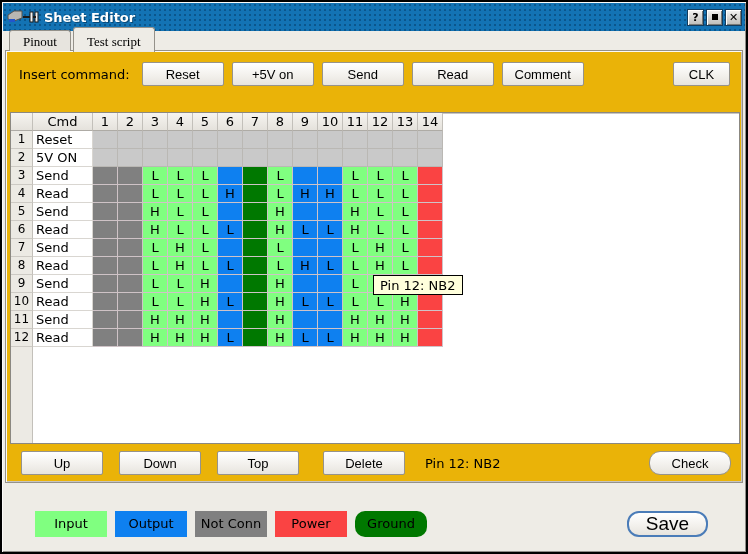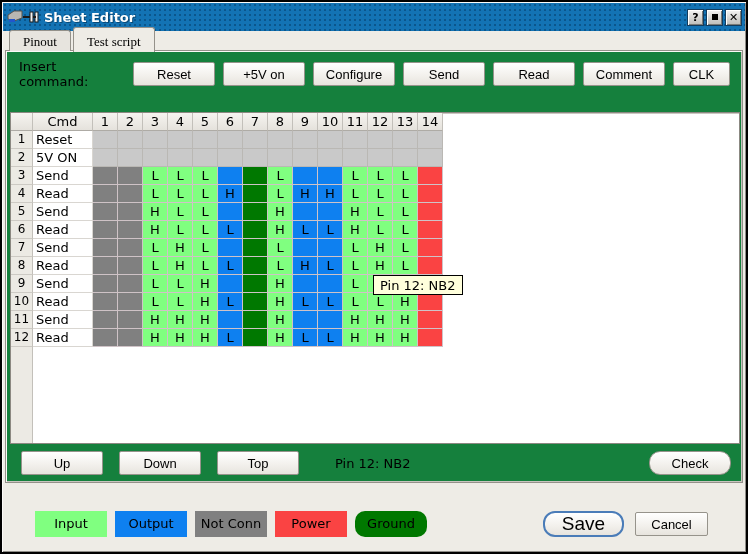--- a/index.html
+++ b/index.html
@@ -32,21 +32,21 @@
   
   .tabbar{position:absolute;top:24px;left:7px;display:flex;align-items:flex-end;height:25px;z-index:3;}
   .tab{
     border:1px solid #94918a;border-bottom:none;border-radius:3px 3px 0 0;
     background:#e7e4de;padding:3px 13px 4px 13px;height:21px;margin-right:2px;cursor:default;font-family:Liberation Serif, serif;
   }
   .tab.active{background:#eeece6;height:25px;padding-top:6px;position:relative;z-index:4;margin-bottom:-1px;}
   
   .tabframe{
     position:absolute;top:48px;left:3px;width:738px;height:433px;
-    background:#15803d;
+    background:#eab308;
     border:1px solid #94918a;
     box-shadow:inset 1px 1px 0 #fbfaf7, inset -1px -1px 0 #c8c5bf;
   }
   
   .cmdrow{position:absolute;top:10px;left:13px;right:8px;height:26px;display:flex;align-items:center;}
   .cmdrow .cmdlabel{margin-right:12px;}
   .btn{
     height:24px;background:linear-gradient(#ffffff,#f3f1ed 55%,#e7e4de);
     border:1px solid #96938b;border-radius:2px;
     display:flex;align-items:center;justify-content:center;
@@ -144,21 +144,20 @@
       <div class="tab active">Test script</div>
     </div>
 
   <div class="tabframe">
 
     <div class="cmdrow">
       <span class="cmdlabel">Insert command:</span>
       <span id="cmdbtns" style="display:flex;flex:1;align-items:center;">
           <button class="btn cmdbtn">Reset</button>
           <button class="btn cmdbtn">+5V on</button>
-          <button class="btn cmdbtn">Configure</button>
           <button class="btn cmdbtn">Send</button>
           <button class="btn cmdbtn">Read</button>
           <button class="btn cmdbtn">Comment</button>
           <button class="btn cmdbtn clk">CLK</button>
         </span>
     </div>
 
     <div class="tablewrap">
       <div class="thead" id="thead">
           <div class="hcell corner"></div>
@@ -397,34 +396,34 @@
           </div>
         </div>
       <div class="gutter"></div>
     </div>
 
     <div class="actionrow">
       <span id="actbtns" style="display:flex;align-items:center;">
           <button class="btn abtn">Up</button>
           <button class="btn abtn">Down</button>
           <button class="btn abtn">Top</button>
+          <button class="btn abtn delete">Delete</button>
         </span>
       <span class="action-status">Pin 12: NB2</span>
       <button class="btn abtn check">Check</button>
     </div>
 
   </div>
 
   <div class="tooltip">Pin 12: NB2</div>
 
   <div class="footer">
     <span id="legend" style="display:flex;align-items:center;">
         <div class="swatch" style="background: rgb(128, 255, 128);">Input</div>
         <div class="swatch" style="background: rgb(14, 128, 240);">Output</div>
         <div class="swatch" style="background: rgb(128, 128, 128);">Not Conn</div>
         <div class="swatch" style="background: rgb(250, 67, 67);">Power</div>
         <div class="swatch" style="background: rgb(0, 120, 0); border-radius: 10px;">Ground</div>
       </span>
     <button class="savebtn">Save</button>
-    <button class="btn cancelbtn">Cancel</button>
   </div>
 
 </div>
 
 </body></html>

